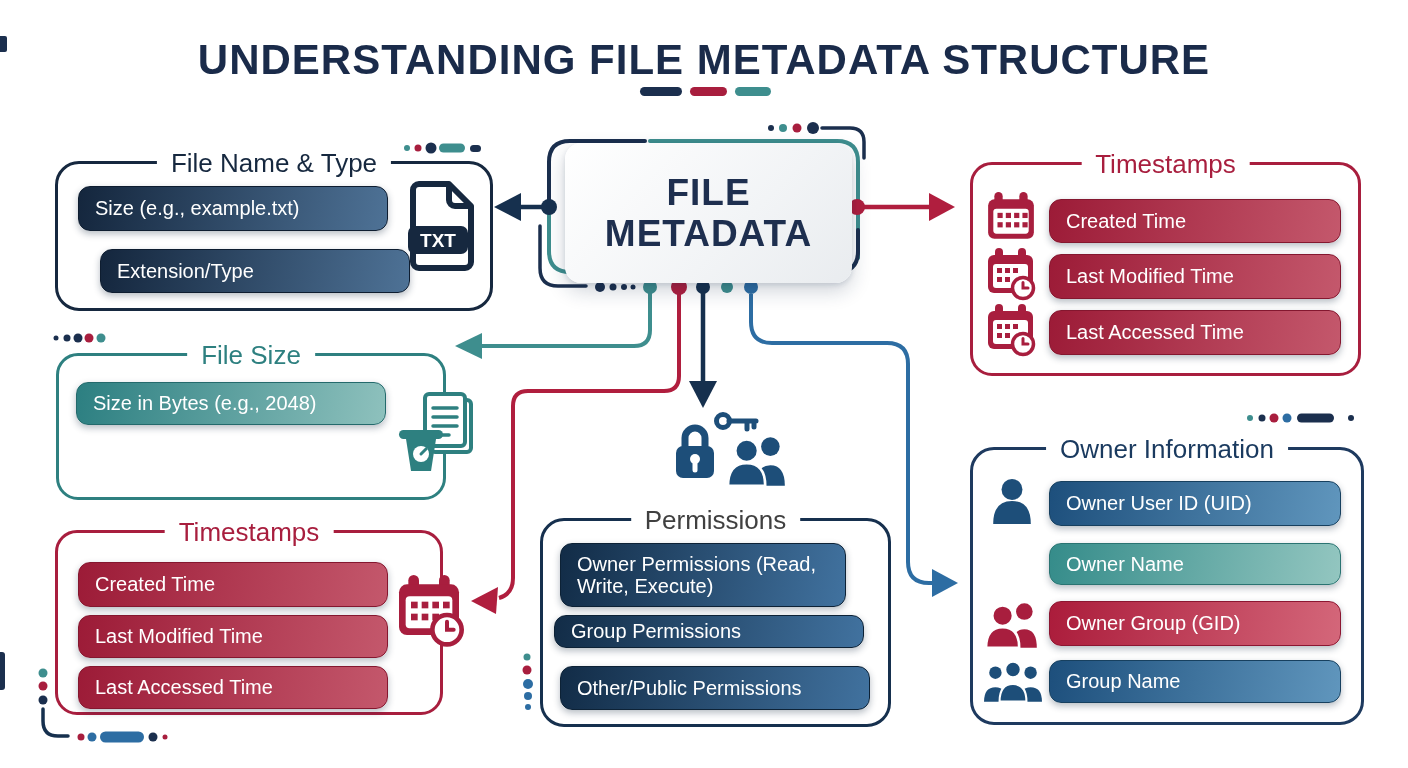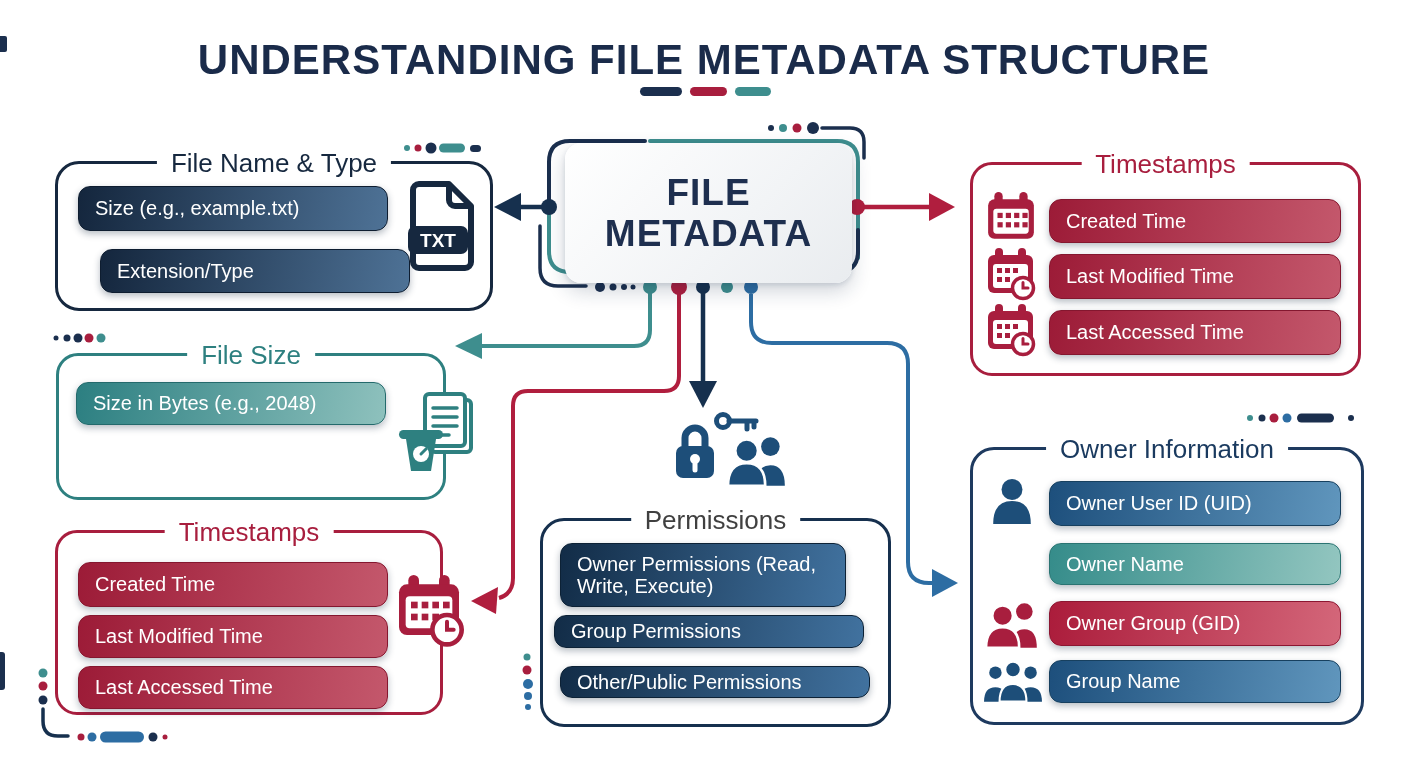--- a/index.html
+++ b/index.html
@@ -323,21 +323,21 @@
         <circle cx="20" cy="18" r="11"></circle>
         <path d="M2,52 q0,-22 18,-22 q18,0 18,22 Z"></path>
       </g>
     </svg>
   </div>
 
   <div class="panel" style="left:540px; top:518px; width:345px; height:203px; border:3px solid #16304e;">
     <div class="panel-title" style="color:#404040;">Permissions</div>
     <div class="pill g-perm" style="left:17px; top:22px; width:286px; height:64px;">Owner Permissions (Read, Write, Execute)</div>
     <div class="pill g-perm" style="left:3px; top:94px; width:310px; height:33px;margin-left:8px;">Group Permissions</div>
-    <div class="pill g-perm" style="left:17px; top:145px; width:310px; height:32px;">Other/Public Permissions</div>
+    <div class="pill g-perm" style="left:17px; top:145px; width:310px; height:44px;">Other/Public Permissions</div>
   </div>
 
   <div class="panel" style="left:970px; top:447px; width:388px; height:272px; border:3px solid #1e3a5f;">
     <div class="panel-title" style="color:#1a3a5f;">Owner Information</div>
 
     <div class="icon-abs" style="left:16px; top:28px;">
       <svg width="46" height="46" viewBox="0 0 44 44">
         <g fill="#1d4e79">
           <circle cx="22" cy="11" r="10"></circle>
           <path d="M4,44 q0,-22 18,-22 q18,0 18,22 Z"></path>

